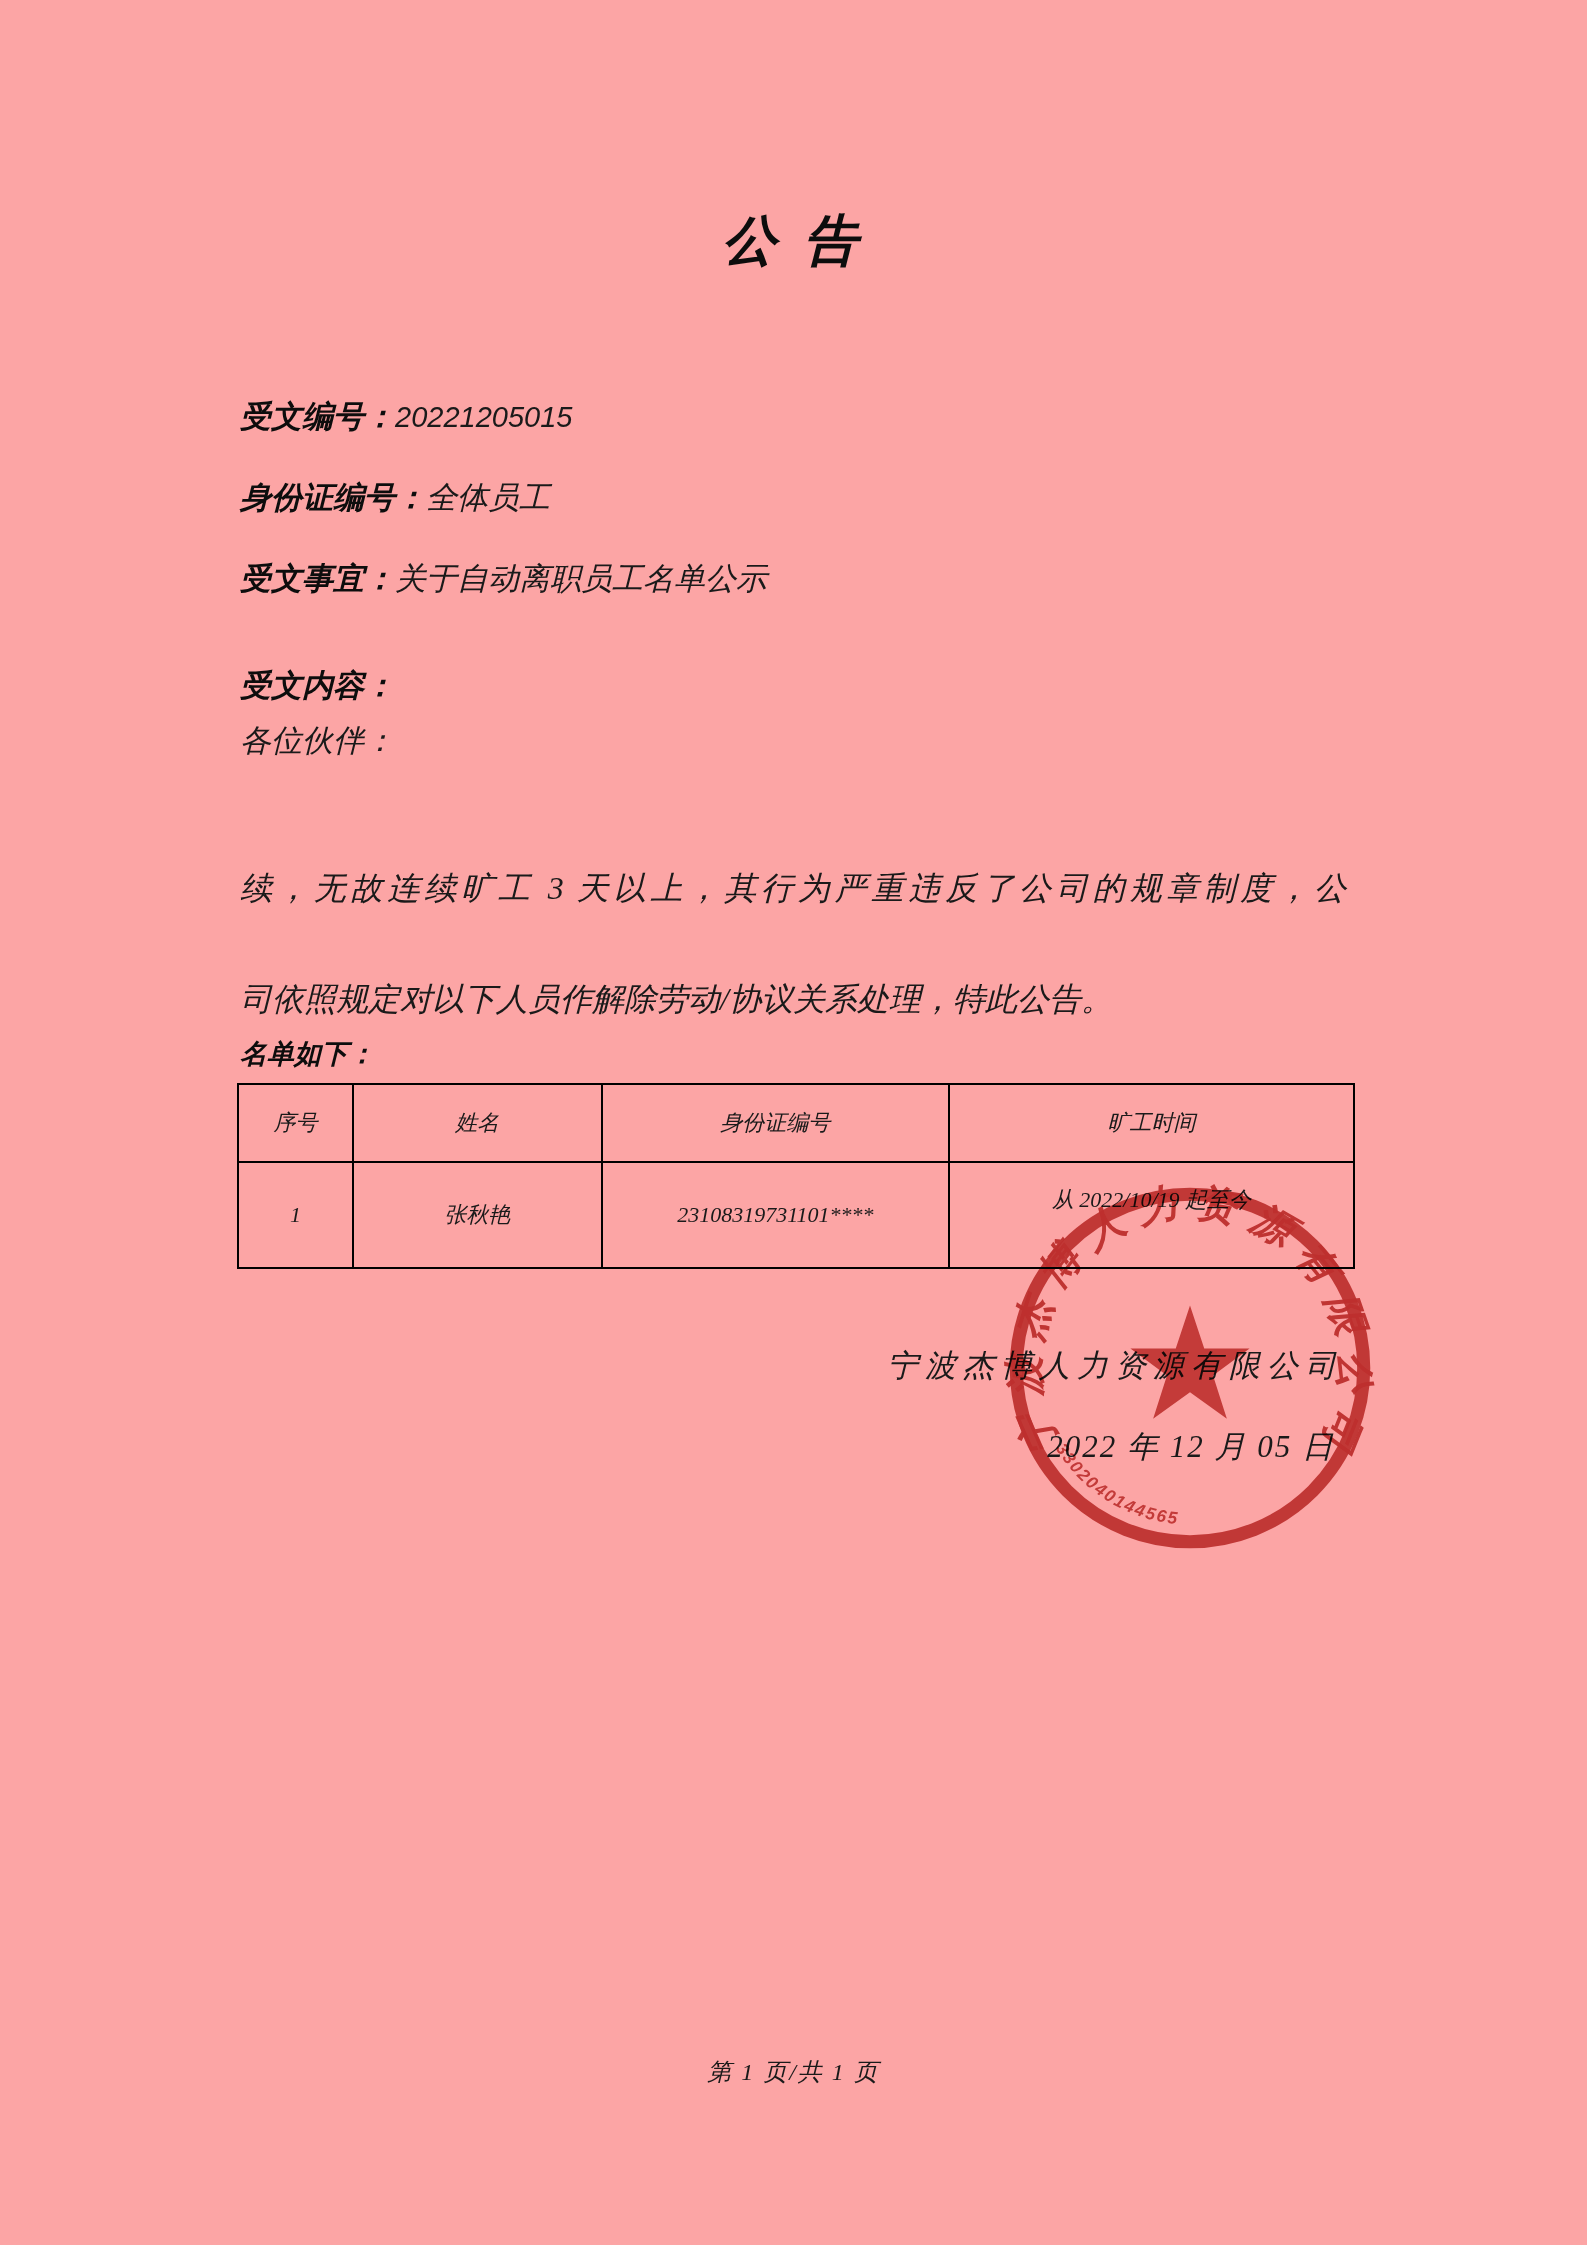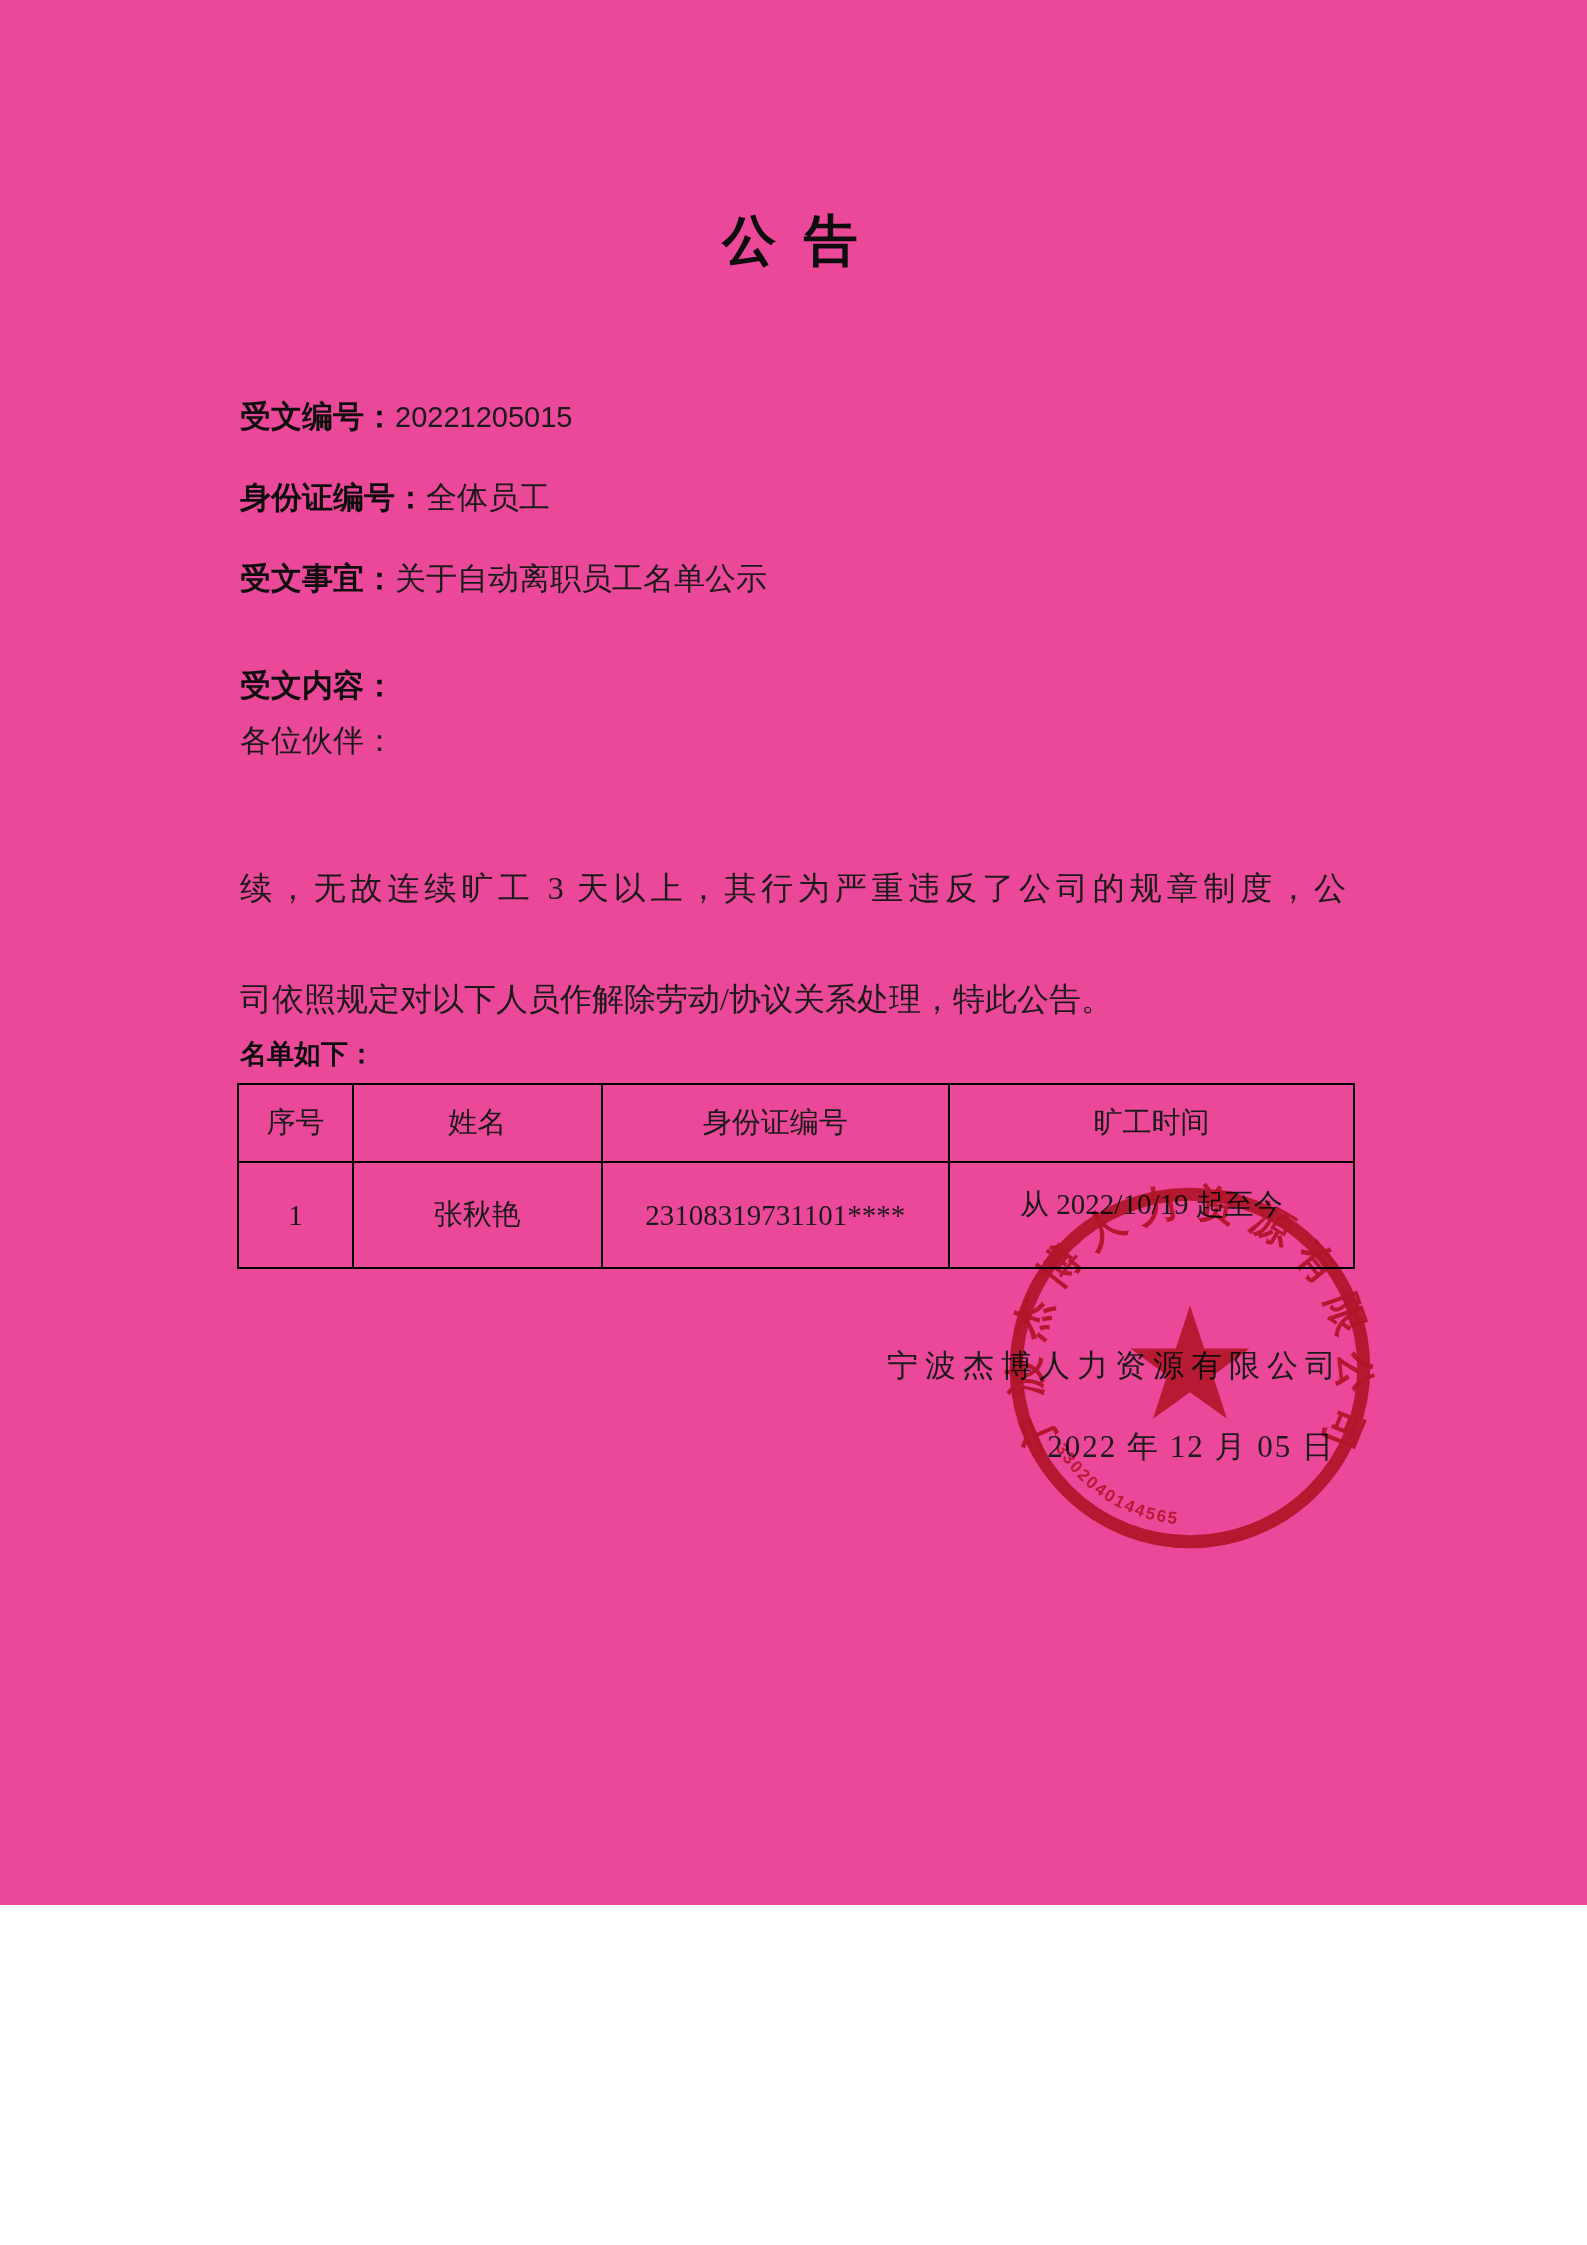--- a/index.html
+++ b/index.html
@@ -1,23 +1,24 @@
 <!DOCTYPE html>
 <html><head>
 <meta charset="utf-8">
 <style>
   html,body{margin:0;padding:0;background:#ffffff;}
   .page{
     position:relative;
-    width:1587px;height:1905px;
-    background:#ec4899;
+    width:1587px;height:2245px;
+    background:#fca5a5;
     outline:1px solid #e2e2e2;
     overflow:hidden;
     font-family:"Liberation Serif","DejaVu Serif",serif;
     color:#111;
+    font-style:italic;
   }
   .doc-title{
     position:absolute;top:205px;left:0;width:1587px;
     text-align:center;
     font-size:54px;font-weight:bold;
     letter-spacing:7px;
     color:#0d0d0d;
   }
   .meta-row{
     position:absolute;left:240px;width:1110px;height:42px;
@@ -38,21 +39,21 @@
   }
   .body-line.first{text-indent:64px;}
   .body-line.last{text-align-last:left;}
   .list-heading{
     position:absolute;left:240px;top:1036px;
     font-size:27px;font-weight:bold;color:#0d0d0d;
   }
   table.roster{
     position:absolute;left:237px;top:1083px;width:1118px;
     border-collapse:collapse;table-layout:fixed;
-    font-size:29px;color:#1a1a1a;
+    font-size:22px;color:#1a1a1a;
   }
   table.roster td{
     border:2px solid #000;
     text-align:center;vertical-align:middle;
     padding:0;
   }
   table.roster tr.hdr td{height:76px;}
   table.roster tr.data td{height:82px;}
   table.roster tr.data td.toptext{vertical-align:top;padding-top:22px;margin-left:10px;}
   .sig-company{

